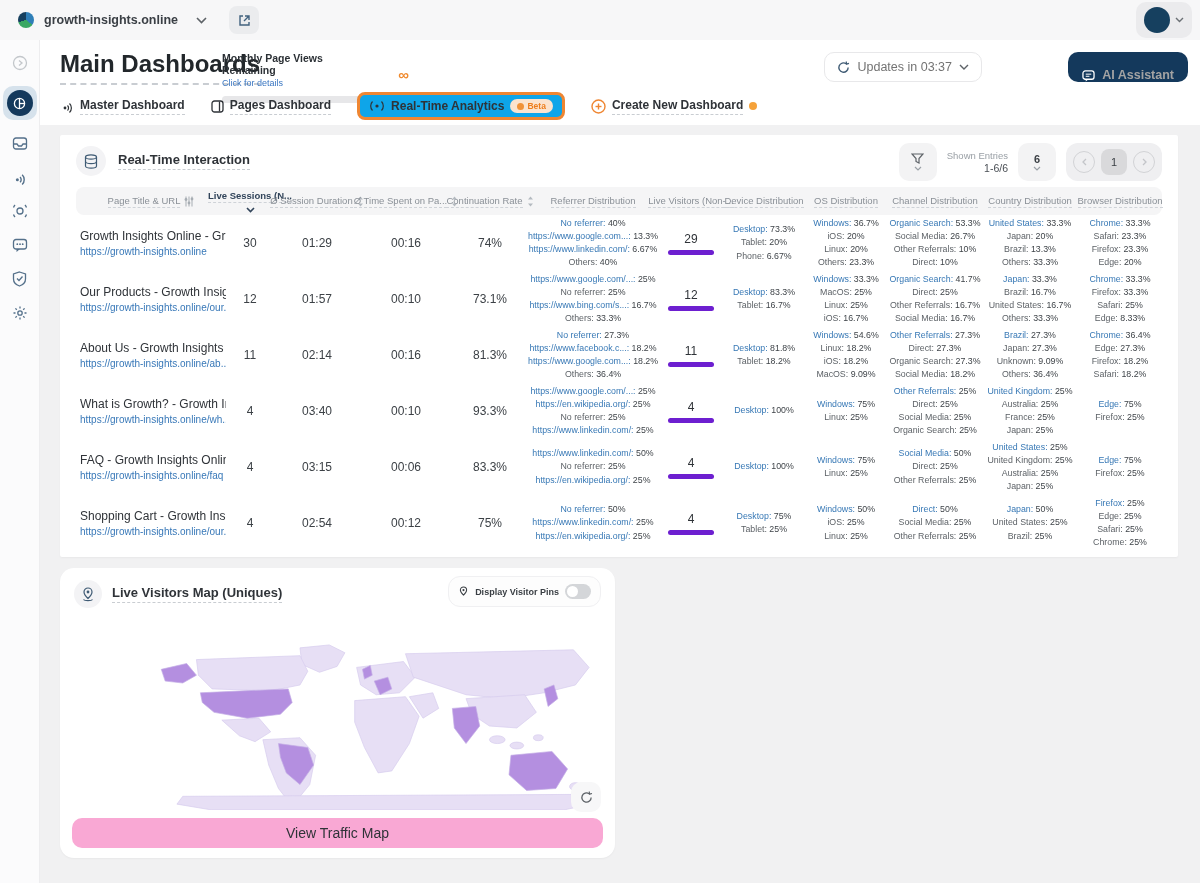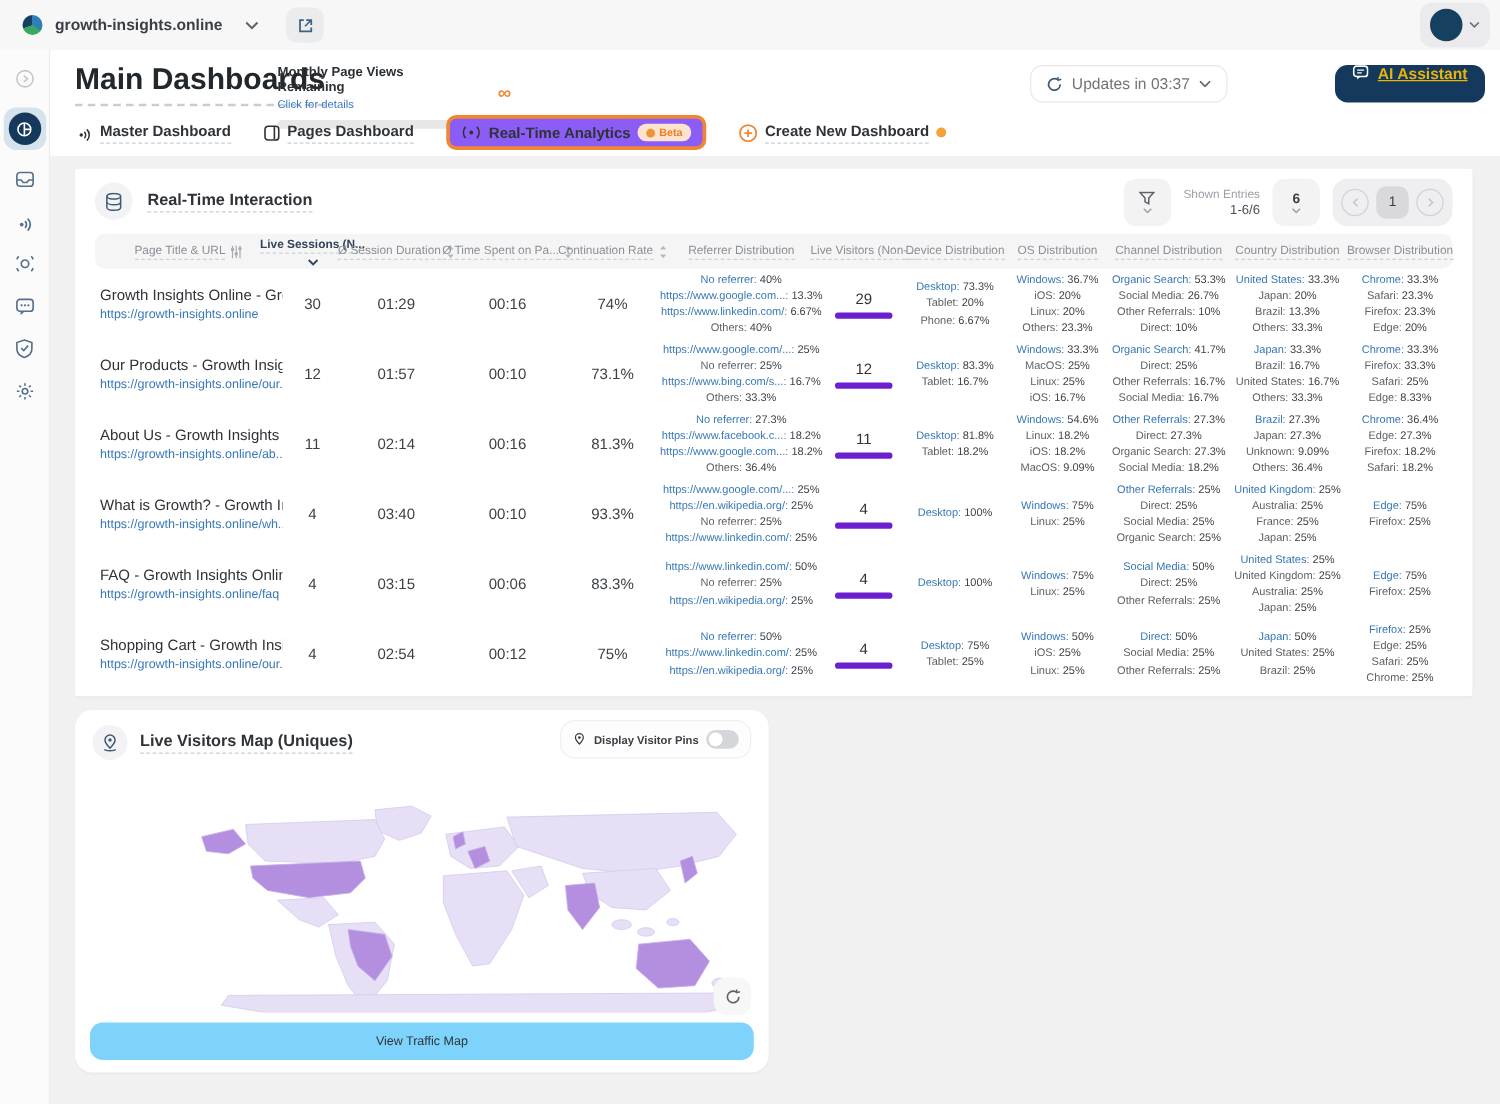--- a/index.html
+++ b/index.html
@@ -24,26 +24,26 @@
 
   
   .header { position:absolute; left:40px; top:40px; width:1160px; height:85px; background:#fff; }
   .page-title { position:absolute; left:20px; top:10px; font-size:24px; font-weight:bold; color:#22272b; border-bottom:2px dashed #c9cdd2; padding-bottom:5px; }
   .monthly { position:absolute; left:182px; top:12px; width:155px; }
   .monthly-label { font-size:10.5px; font-weight:bold; color:#2b3035; }
   .monthly-link { font-size:9px; color:#3b77c2; margin-top:2px; }
   .monthly-inf { position:absolute; right:-32px; top:14px; color:#f08a2e; font-size:15px; font-weight:bold; }
   .monthly-bar { margin-top:8px; width:155px; height:7px; background:#e7e7e9; border-radius:4px; }
   .updates-btn { position:absolute; right:218px; top:12px; height:30px; background:#fff; border:1px solid #e8e8ea; border-radius:10px; display:flex; align-items:center; gap:7px; padding:0 12px; font-size:12.5px; color:#737373; }
-  .ai-btn { position:absolute; right:12px; top:12px; height:30px; background:#14395c; border-radius:10px; display:flex; align-items:flex-start; gap:7px; padding:0 14px; font-size:12.5px; color:#eab308; font-weight:bold;text-decoration:underline; }
+  .ai-btn { position:absolute; right:12px; top:12px; height:30px; background:#14395c; border-radius:10px; display:flex; align-items:flex-end; gap:7px; padding:0 14px; font-size:12.5px; color:#a3a3a3; font-weight:bold; }
 
   .tabs { position:absolute; left:20px; top:52px; display:flex; align-items:center; gap:26px; }
   .tab { display:flex; align-items:center; gap:6px; font-size:12px; font-weight:bold; color:#2f3338; }
   .tab .tlbl { border-bottom:1px dashed #c9cdd2; padding-bottom:2px; }
-  .tab-box { border:3px solid #ef8632; border-radius:8px; padding:4px 9px; background:#8b5cf6; display:flex; align-items:center; gap:6px; }
+  .tab-box { border:3px solid #ef8632; border-radius:8px; padding:4px 9px; background:#0ea5e9; display:flex; align-items:center; gap:6px; }
   .beta-badge { background:#fbe3ce; border-radius:8px; padding:2px 7px; display:flex; align-items:center; gap:3px; font-size:8.5px; font-weight:bold; color:#ed7d1c; }
   .beta-dot { width:7px; height:7px; border-radius:50%; background:#f09238; }
   .orange-dot { width:8px; height:8px; border-radius:50%; background:#f5a23a; }
 
   
   .table-card { position:absolute; left:60px; top:135px; width:1118px; height:422px; background:#fff; border-radius:2px; box-shadow:0 1px 2px rgba(0,0,0,.04); padding:0 16px; }
   .tc-head { height:52px; display:flex; align-items:center; position:relative; }
   .tc-icon { width:30px; height:30px; border-radius:50%; background:#f3f3f5; display:flex; align-items:center; justify-content:center; }
   .tc-title { font-size:13px; font-weight:bold; margin-left:12px; border-bottom:1px dashed #c9cdd2; padding-bottom:2px; }
   .tc-controls { position:absolute; right:0; top:8px; display:flex; align-items:center; gap:10px; }
@@ -81,21 +81,21 @@
   .mc-head { display:flex; align-items:center; padding:12px 14px 0 14px; position:relative; }
   .mc-icon { width:28px; height:28px; border-radius:50%; background:#f3f3f5; display:flex; align-items:center; justify-content:center; }
   .mc-title { font-size:13px; font-weight:bold; margin-left:10px; border-bottom:1px dashed #c9cdd2; padding-bottom:2px; }
   .pins-pill { position:absolute; right:14px; top:8px; border:1px solid #f0f0f2; background:#fdfdfd; border-radius:12px; display:flex; align-items:center; gap:6px; padding:7px 9px; }
   .pins-lbl { font-size:9px; color:#3a3f44; font-weight:bold; }
   .toggle { width:26px; height:15px; background:#d4d6d9; border-radius:8px; position:relative; }
   .toggle .knob { position:absolute; left:2px; top:2px; width:11px; height:11px; border-radius:50%; background:#fff; }
   .map-total { font-size:30px; font-weight:bold; color:#22272b; margin:8px 0 0 16px; }
   .map-wrap { position:absolute; left:88px; top:74px; width:470px; height:168px; }
   .map-refresh { position:absolute; right:14px; bottom:46px; width:30px; height:30px; border-radius:10px; background:#f7f7f8; display:flex; align-items:center; justify-content:center; }
-  .map-btn { position:absolute; left:12px; right:12px; bottom:10px; height:30px; background:#7dd3fc; border-radius:10px; display:flex; align-items:center; justify-content:center; font-size:10px; color:#2f3338; }
+  .map-btn { position:absolute; left:12px; right:12px; bottom:10px; height:30px; background:#f9a8d4; border-radius:10px; display:flex; align-items:center; justify-content:center; font-size:14px; color:#2f3338; }
 </style>
 </head>
 <body>
 
 <div class="topbar">
   <div class="favicon"></div>
   <div class="site-name">growth-insights.online</div>
   <div class="tb-chev">
     <svg width="11" height="7" viewBox="0 0 11 7">
         <polyline points="1,1 5.5,5.5 10,1" fill="none" stroke="#5d6267" stroke-width="1.6"></polyline>

